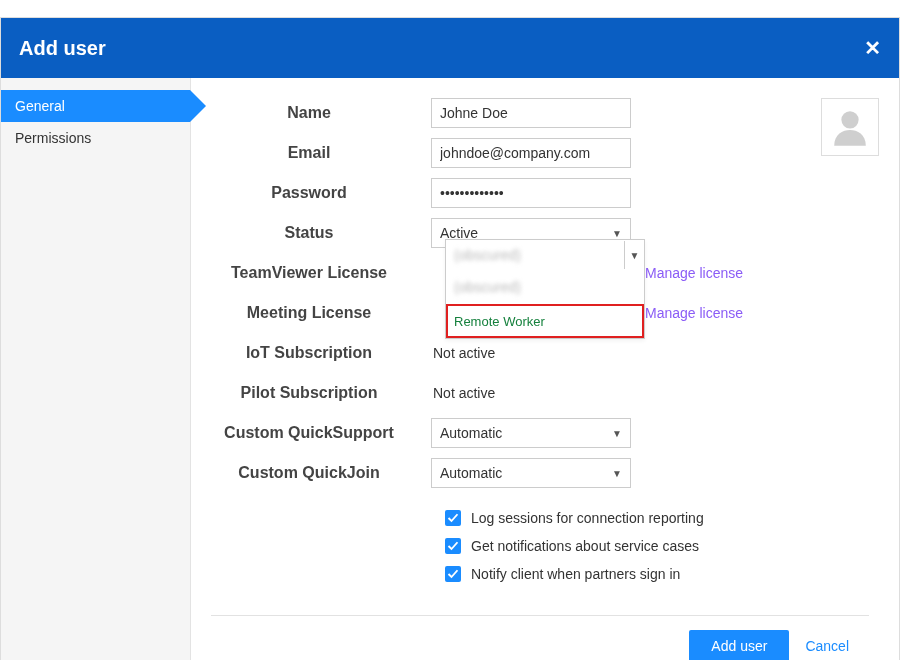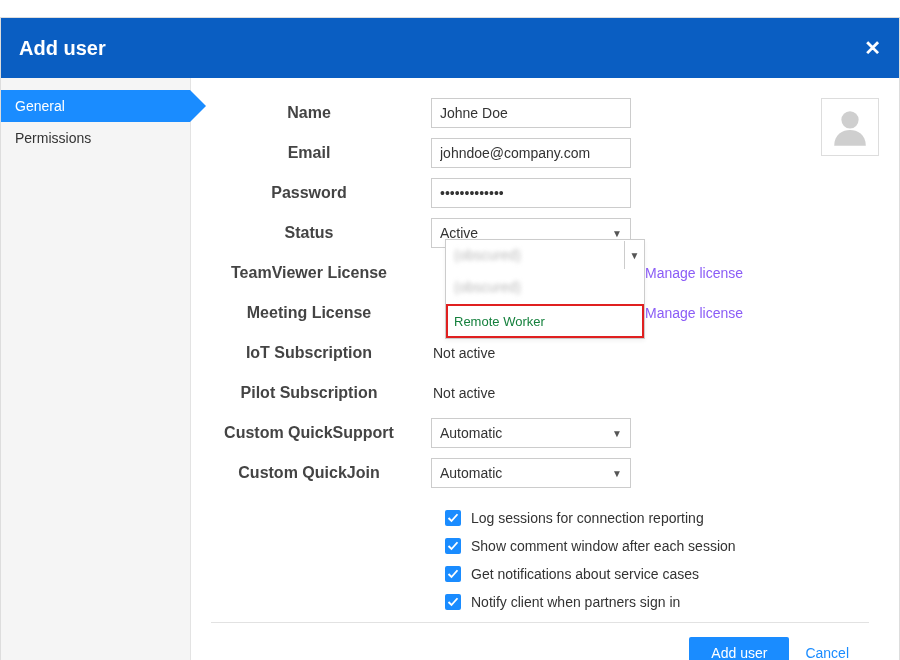--- a/index.html
+++ b/index.html
@@ -155,28 +155,20 @@
               </svg>
           </span>
           <span>Log sessions for connection reporting</span>
         </div>
         <div class="checkbox-row">
           <span class="checkbox">
             <svg viewBox="0 0 16 16">
                 <path d="M2 8 L6 12 L14 3" stroke="#fff" stroke-width="2.5" fill="none"></path>
               </svg>
           </span>
-          <span>Show comment window after each session</span>
-        </div>
-        <div class="checkbox-row">
-          <span class="checkbox">
-            <svg viewBox="0 0 16 16">
-                <path d="M2 8 L6 12 L14 3" stroke="#fff" stroke-width="2.5" fill="none"></path>
-              </svg>
-          </span>
           <span>Get notifications about service cases</span>
         </div>
         <div class="checkbox-row">
           <span class="checkbox">
             <svg viewBox="0 0 16 16">
                 <path d="M2 8 L6 12 L14 3" stroke="#fff" stroke-width="2.5" fill="none"></path>
               </svg>
           </span>
           <span>Notify client when partners sign in</span>
         </div>

